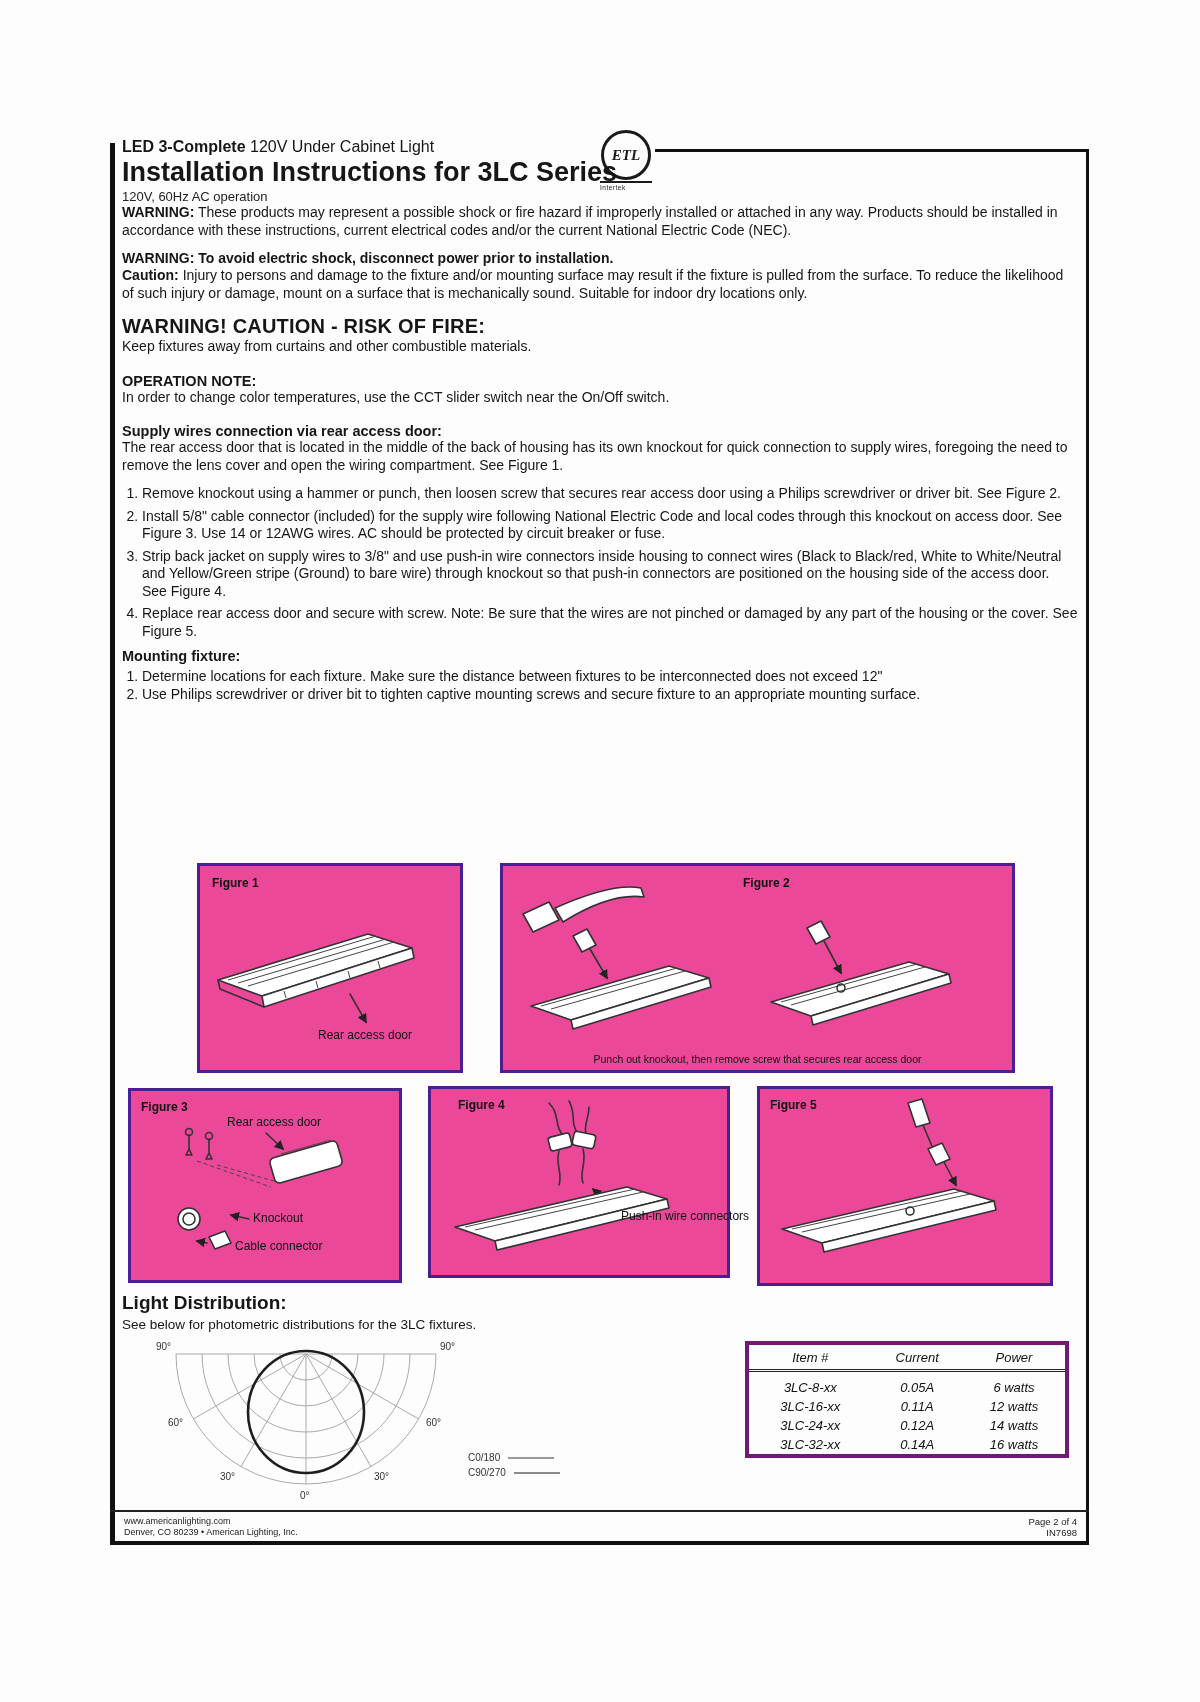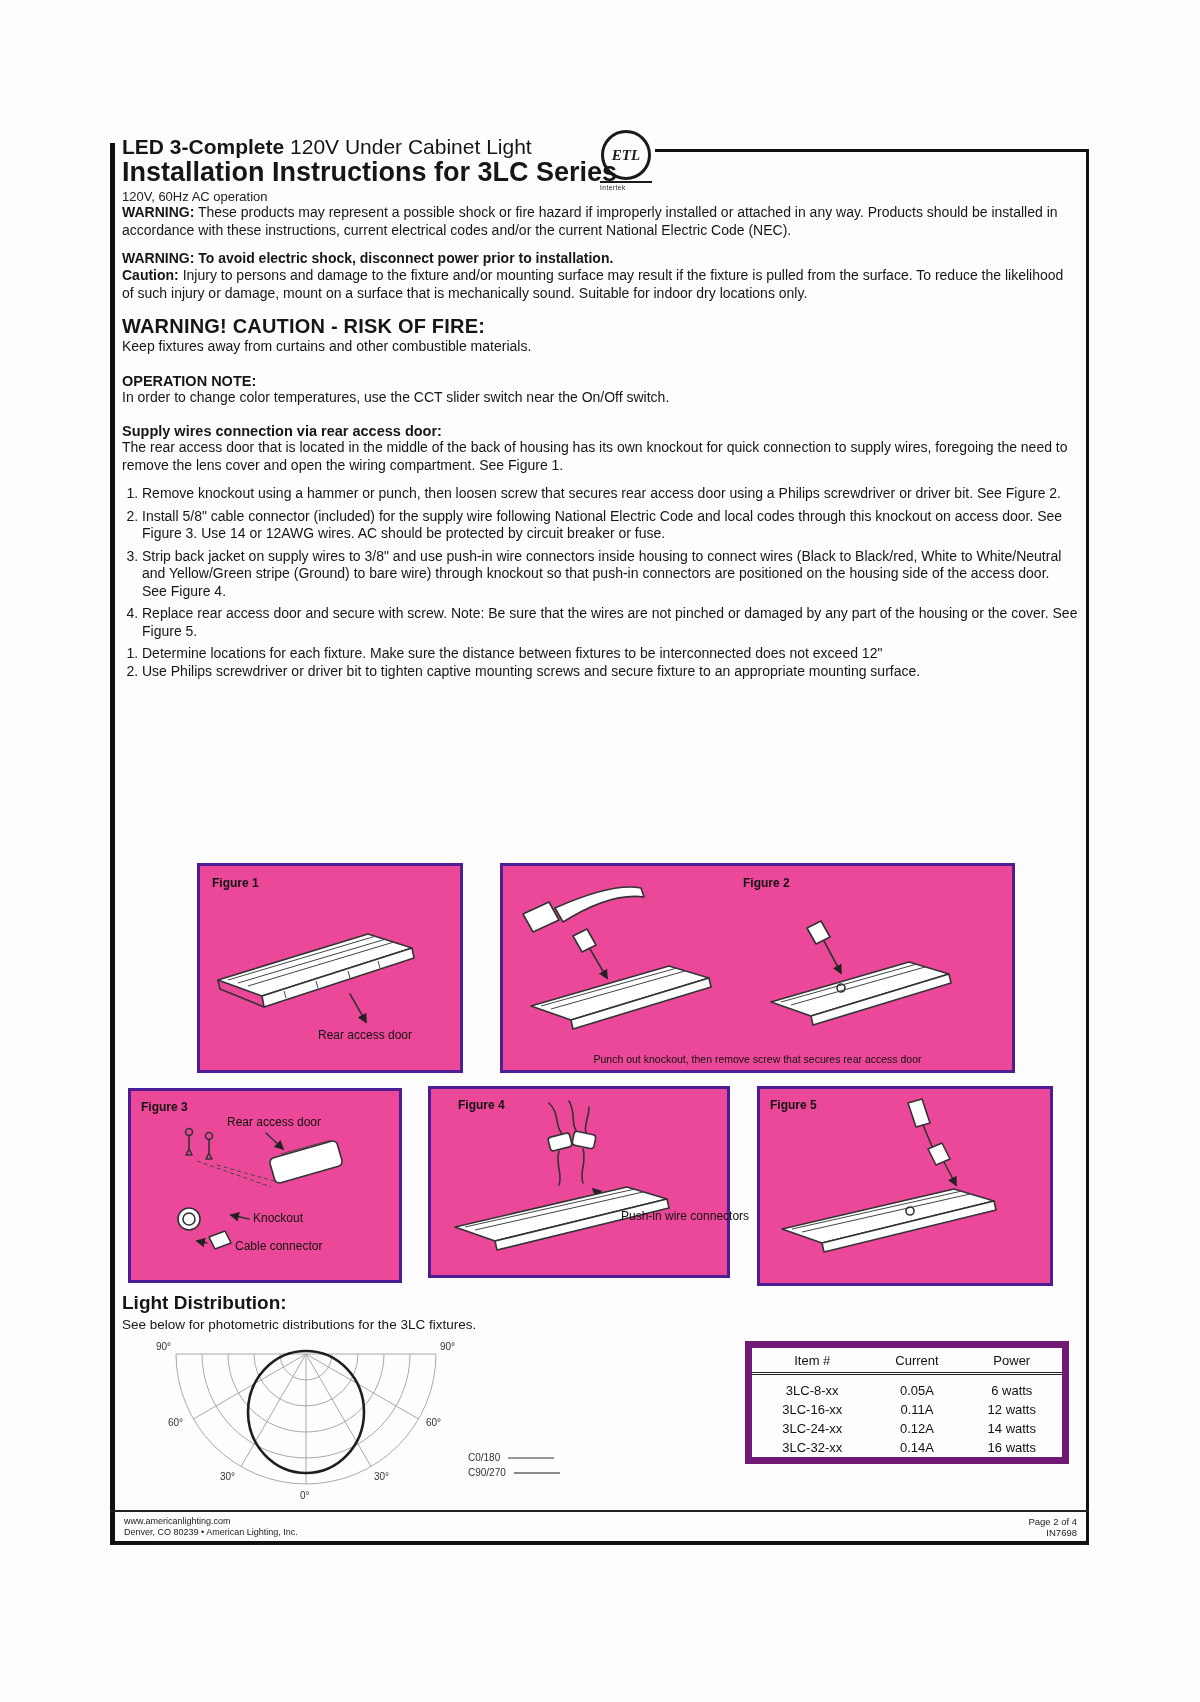--- a/index.html
+++ b/index.html
@@ -2,21 +2,21 @@
 <html><head>
 <meta charset="utf-8">
 <style>
   html,body{margin:0;padding:0;background:#ffffff;}
   .canvas{position:relative;width:1200px;height:1702px;background:#fdfdfd;overflow:hidden;
           font-family:"Liberation Sans",sans-serif;color:#161616;}
   
   .b{position:absolute;background:#111;}
   
   .content{position:absolute;left:122px;top:134px;width:956px;}
-  .t1{font-size:21px;line-height:25px;}
+  .t1{font-size:16px;line-height:25px;}
   .t1 .bold{font-weight:700;}
   .t2{font-size:27px;line-height:26px;font-weight:700;}
   .sub{font-size:13px;margin-top:4px;color:#222;}
   p.body{font-size:14px;line-height:17.5px;margin:0;}
   .mt14{margin-top:13px;} .mt2{margin-top:2px;}
   .wlabel{font-weight:700;}
   .boldline{font-weight:700;font-size:14px;line-height:18px;margin:10px 0 0 0;}
   .fire{font-size:20px;font-weight:700;margin:13px 0 0 0;letter-spacing:.2px;}
   .minihead{font-size:14.5px;font-weight:700;margin:17px 0 0 0;}
   ol.steps{margin:11px 0 0 0;padding-left:20px;font-size:14px;line-height:17.5px;}
@@ -41,21 +41,21 @@
   .legend{position:absolute;left:468px;top:1450px;font-size:10px;color:#333;}
   .legend .row{display:flex;align-items:center;gap:8px;height:15px;}
   .legend .line{width:46px;height:0;border-top:2px solid #999;}
   .legend .line.l2{border-top:2px solid #8b8b8b;}
   
   .spec{position:absolute;left:745px;top:1341px;width:324px;border-collapse:collapse;
         font-size:13px;color:#111;}
   .spec th,.spec td{border:none;text-align:center;padding:2px 4px;}
   .spec thead th{font-weight:400;padding:5px 4px 4px;border-bottom:3px double #222;}
   .spec tbody tr:first-child td{padding-top:8px;}
-  .spec{border:7px solid #701a75;}
+  .spec{border:4px solid #701a75;font-style:italic;}
   
   .footline{position:absolute;left:110px;top:1510px;width:979px;height:2px;background:#222;}
   .footer{position:absolute;left:110px;top:1512px;width:979px;height:30px;}
   .f-left{position:absolute;left:14px;top:4px;font-size:9px;line-height:11px;color:#222;}
   .f-right{position:absolute;right:12px;top:4px;font-size:9.5px;line-height:11px;text-align:right;color:#222;}
   .f-brand{position:absolute;left:0;right:0;top:7px;text-align:center;font-size:12.5px;
            font-weight:700;letter-spacing:3px;color:#111;}
   .f-brand .mark{display:inline-block;width:15px;height:15px;border-radius:50%;background:#111;color:#fff;
            font-size:10px;line-height:15px;letter-spacing:0;text-align:center;vertical-align:-2px;margin-right:7px;font-weight:700;}
   
@@ -108,20 +108,21 @@
     <p class="minihead">Supply wires connection via rear access door:</p>
     <p class="body mt2">The rear access door that is located in the middle of the back of housing has its own knockout for quick connection to supply wires, foregoing the need to remove the lens cover and open the wiring compartment. See Figure 1.</p>
 
     <ol class="steps">
       <li>Remove knockout using a hammer or punch, then loosen screw that secures rear access door using a Philips screwdriver or driver bit. See Figure 2.</li>
       <li>Install 5/8" cable connector (included) for the supply wire following National Electric Code and local codes through this knockout on access door. See Figure 3.  Use 14 or 12AWG wires. AC should be protected by circuit breaker or fuse.</li>
       <li>Strip back jacket on supply wires to 3/8" and use push-in wire connectors inside housing to connect wires (Black to Black/red, White to White/Neutral and Yellow/Green stripe (Ground) to bare wire) through knockout so that push-in connectors are positioned on the housing side of the access door. See Figure 4.</li>
       <li>Replace rear access door and secure with screw. Note: Be sure that the wires are not pinched or damaged by any part of the housing or the cover. See Figure 5.</li>
     </ol>
 
+    <p class="minihead" style="margin-top:8px">Mounting fixture:</p>
     <ol class="m">
       <li>Determine locations for each fixture. Make sure the distance between fixtures to be interconnected does not exceed 12"</li>
       <li>Use Philips screwdriver or driver bit to tighten captive mounting screws and secure fixture to an appropriate mounting surface.</li>
     </ol>
   </div>
 
   <div class="fig" style="left:197px;top:863px;width:266px;height:210px;">
     <span class="figlabel" style="left:12px;top:10px;">Figure 1</span>
     <svg width="260" height="160" style="position:absolute;left:0;top:28px;">
       <path class="skf" d="M18,86 L168,40 L212,54 L62,102 Z"></path>

